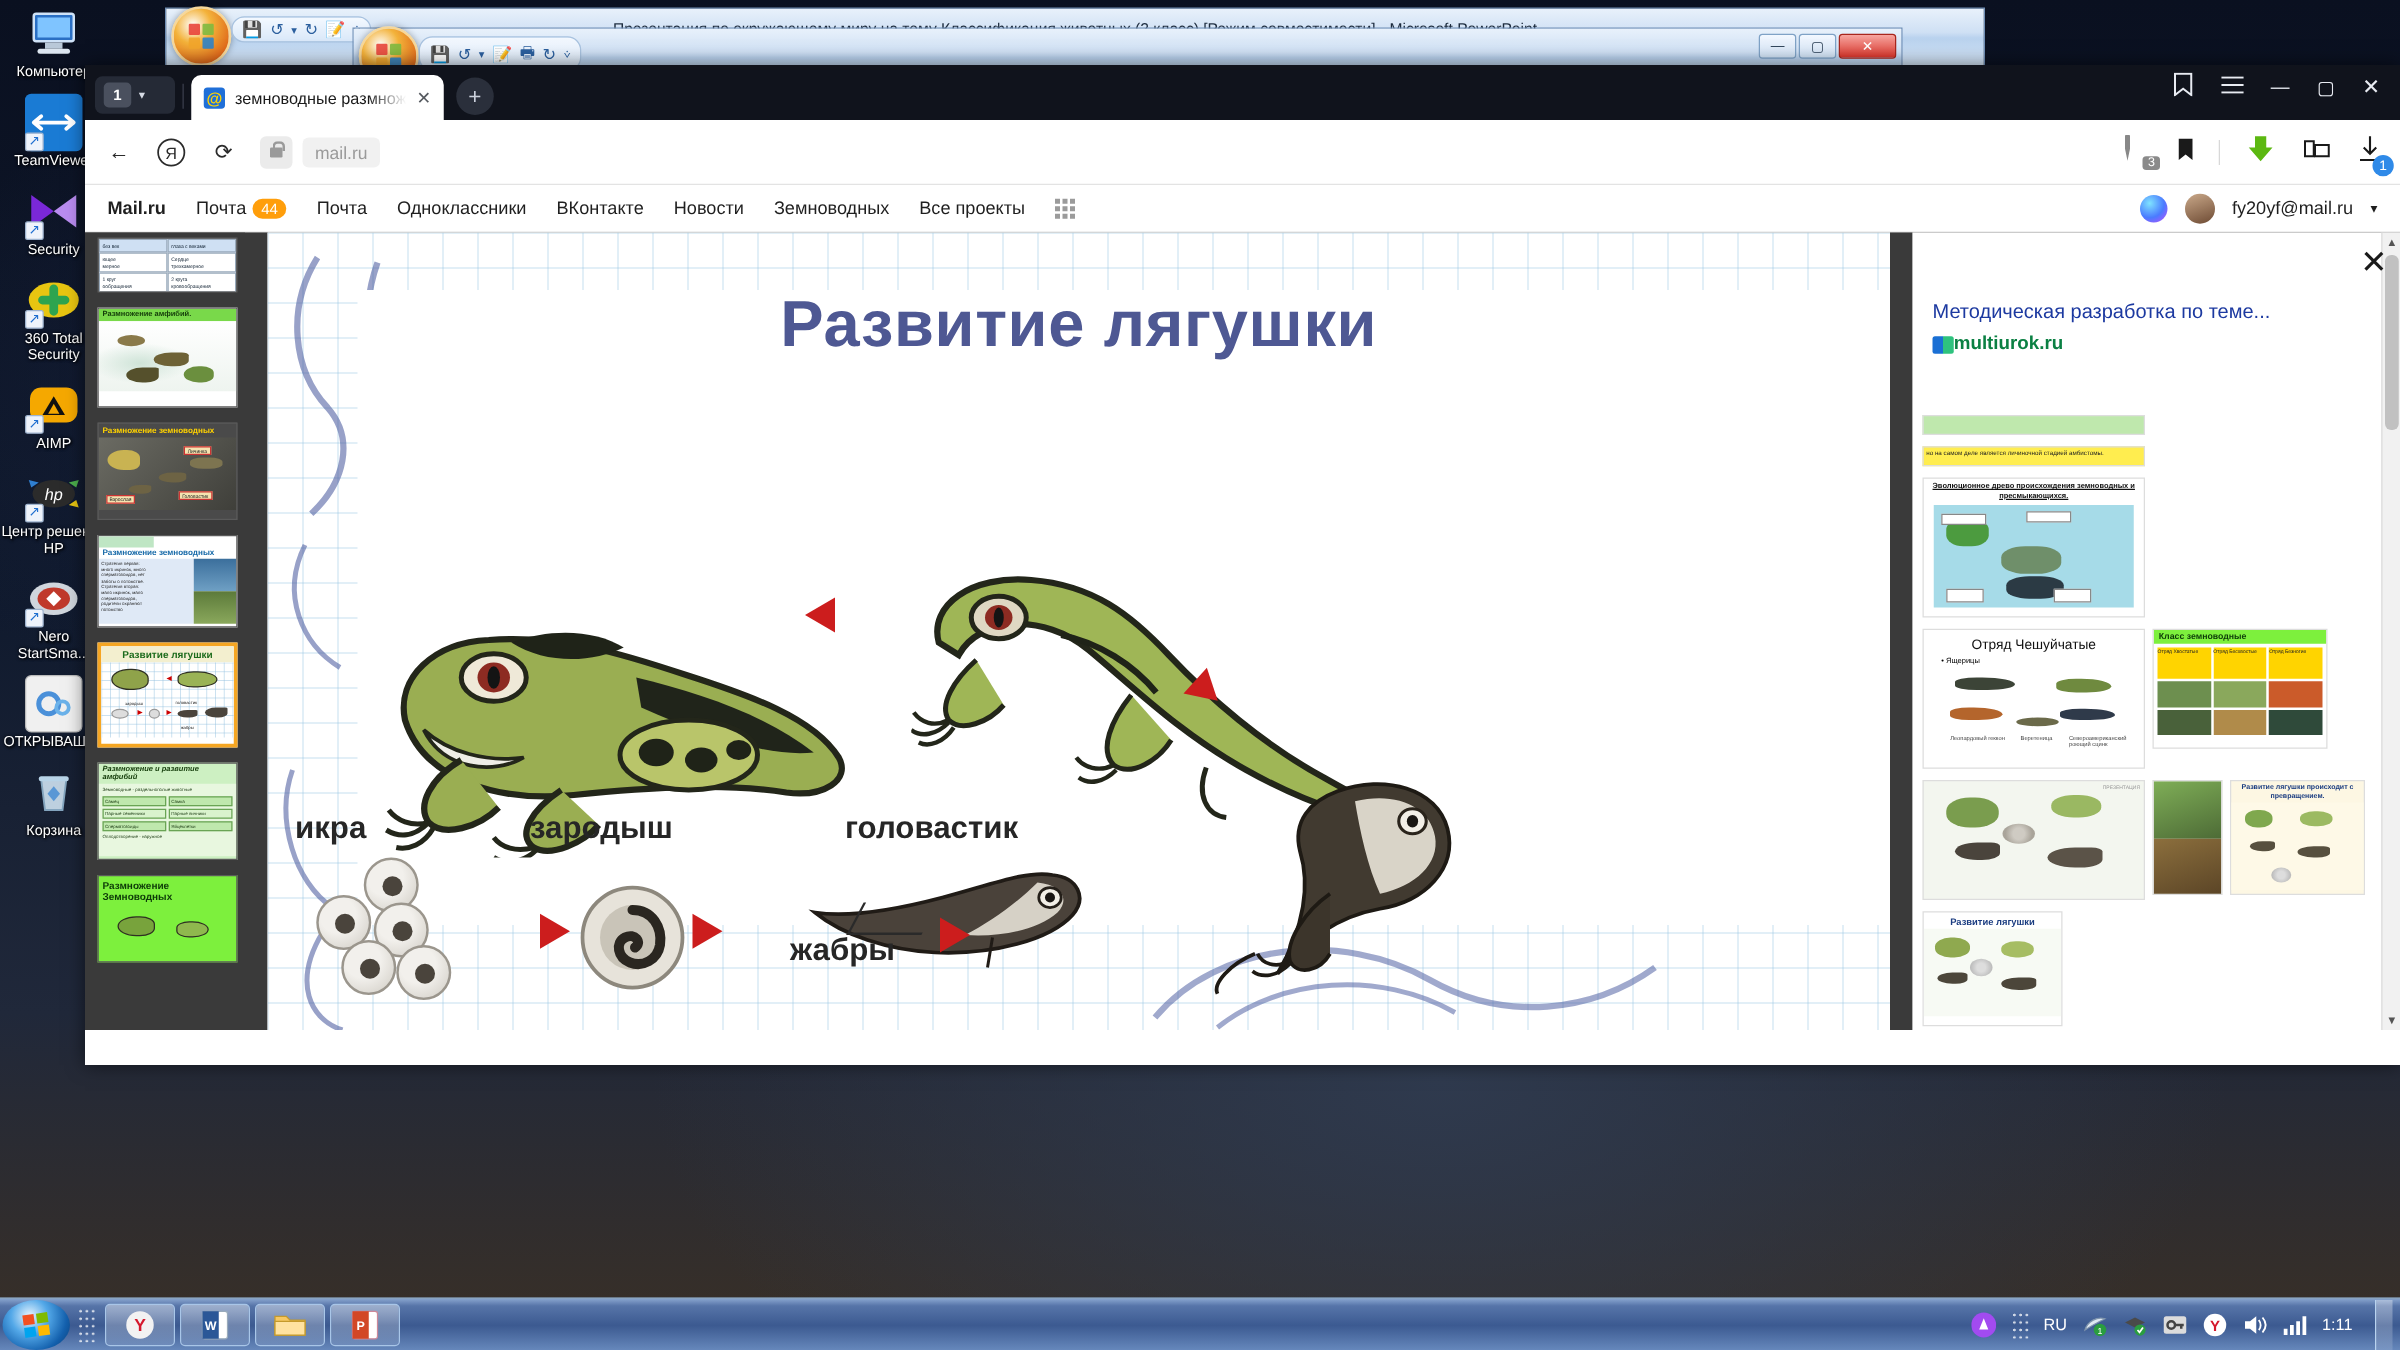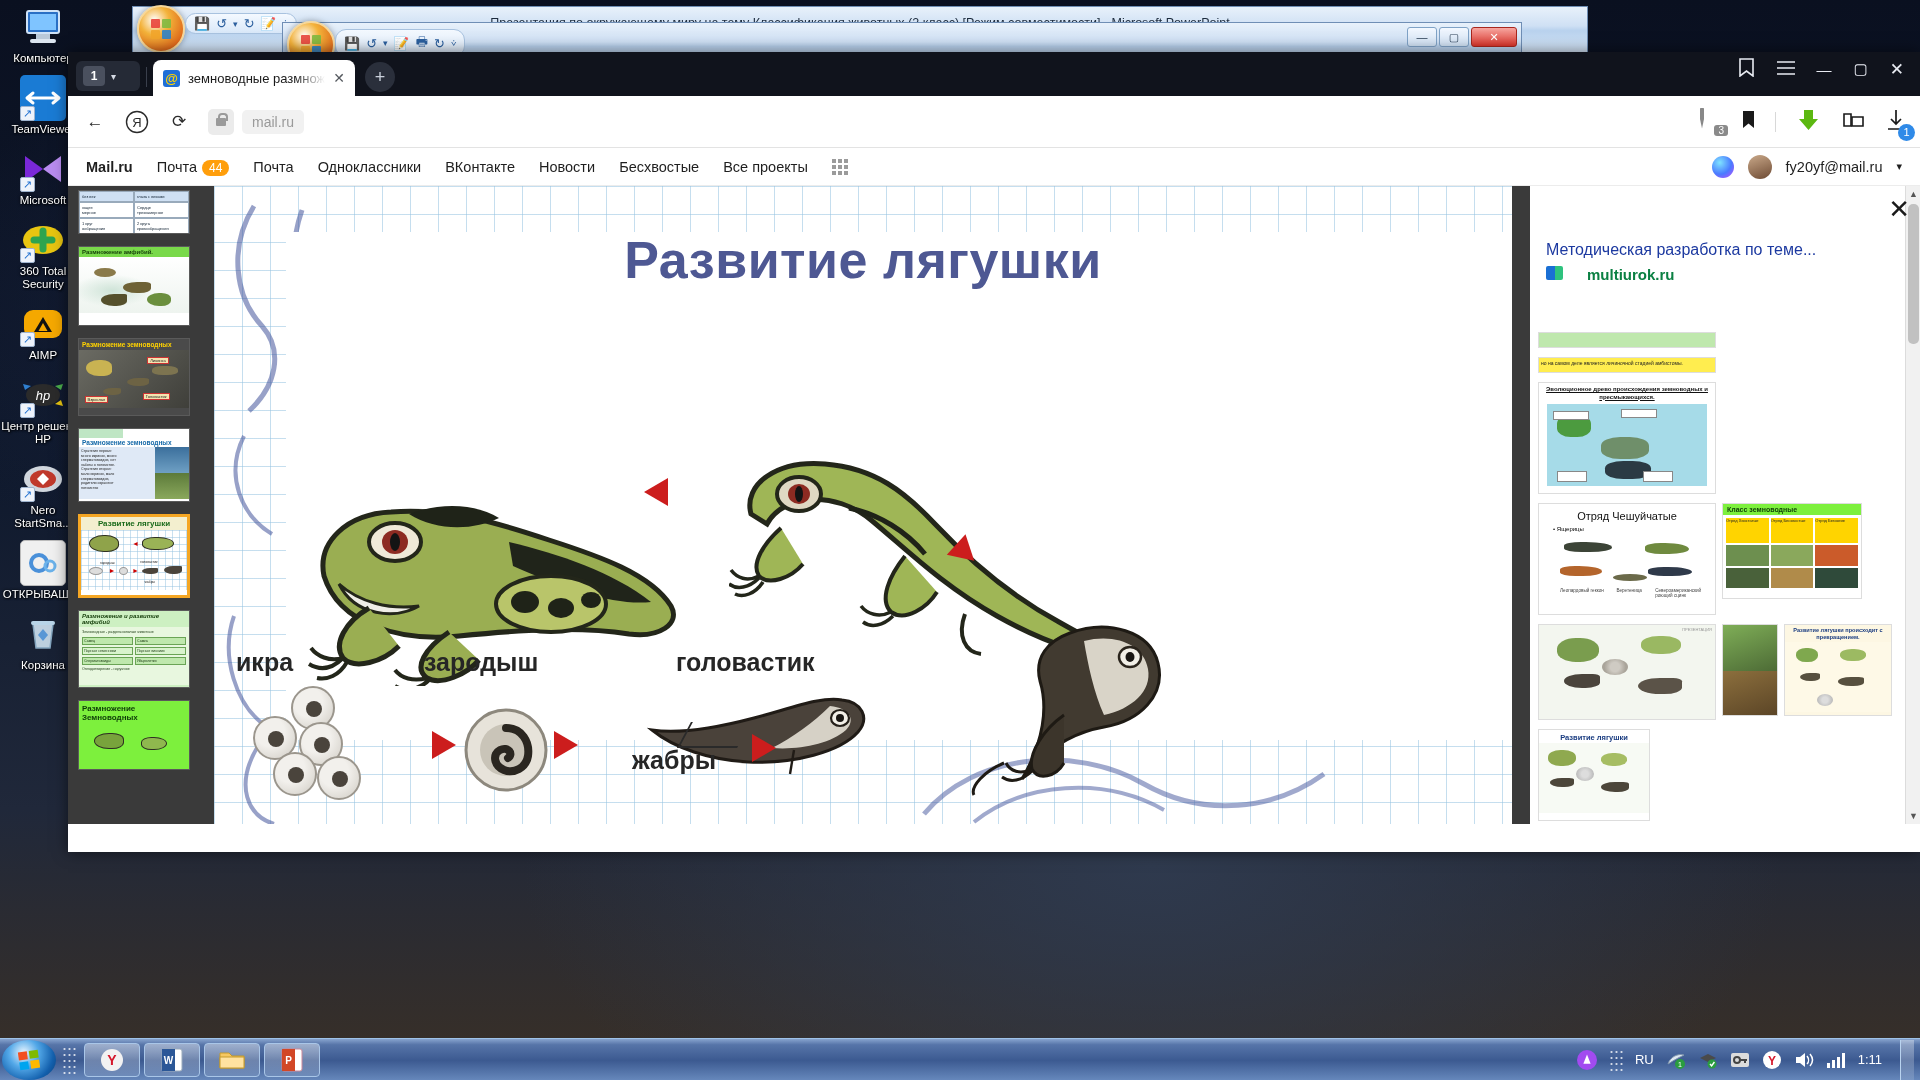--- a/index.html
+++ b/index.html
@@ -202,21 +202,21 @@
   .egg { position: absolute; width: 44px; height: 44px; border-radius: 50%;
          background: radial-gradient(circle at 38% 35%, #f2f0ec 40%, #cfcbc3 100%);
          border: 2px solid #9b968d; }
   .egg .n { position: absolute; left: 13px; top: 13px; width: 16px; height: 16px;
             border-radius: 50%; background: #4a443c; }
 
   
   #rightpanel { width: 390px; background: #fff; position: relative; overflow: hidden; }
   #rp-head { padding: 14px 16px 10px 16px; }
   #rp-title { color: #1c39a0; font-size: 16px; line-height: 20px; margin-top: 40px; }
-  #rp-site { display: flex; align-items: flex-start; gap: 24px; margin-top: 6px;
+  #rp-site { display: flex; align-items: flex-end; gap: 0; margin-top: 6px;
              color: #0b8043; font-weight: bold; font-size: 15px; }
   .book-ic { width: 17px; height: 14px; background: linear-gradient(90deg,#1a6fd4 50%, #2ec27e 50%);
              border-radius: 2px; }
   #rp-actions { display: flex; border-top: 1px solid #e6e6e6; padding: 10px 0 12px;
                 margin: 6px 14px 0; }
   .rp-act { flex: 1; text-align: center; font-size: 13.5px; color: #222; }
   .rp-act .ic { height: 30px; display: flex; align-items: center; justify-content: center;
                 font-size: 21px; color: #111; }
   #rp-grid { display: flex; flex-wrap: wrap; gap: 6px; padding: 6px 8px 0 8px;
              position: absolute; top: 140px; left: 0; right: 14px; bottom: 0; overflow: hidden; }
@@ -289,21 +289,21 @@
     </div>
 
     <div class="desk-icon">
       <div class="glyph" style="background:transparent;">
         <svg width="44" height="34" viewBox="0 0 44 34">
           <path d="M4 4 L22 17 L4 30 Z" fill="#7a28d8"></path>
             <path d="M40 4 L22 17 L40 30 Z" fill="#b98cf0"></path>
         </svg>
         <span class="shortcut">↗</span>
       </div>
-      <div class="lbl">Microsoft</div>
+      <div class="lbl">Security</div>
     </div>
 
     <div class="desk-icon">
       <div class="glyph" style="background:transparent;">
         <svg width="44" height="34" viewBox="0 0 44 34">
           <ellipse cx="22" cy="17" rx="20" ry="14" fill="#e8c511"></ellipse>
           <path d="M22 8v18M13 17h18" stroke="#2ea44f" stroke-width="7" stroke-linecap="round"></path>
         </svg>
         <span class="shortcut">↗</span>
       </div>
@@ -507,21 +507,21 @@
 
     <div id="mailru-bar">
       <span class="brand">Mail.ru</span>
       <span>
         <span>Почта</span><span class="badge-98">44</span>
       </span>
       <span>Почта</span>
       <span>Одноклассники</span>
       <span>ВКонтакте</span>
       <span>Новости</span>
-      <span>Бесхвостые</span>
+      <span>Земноводных</span>
       <span>Все проекты</span>
       <span class="grid-ic">
           <i></i>
           <i></i>
           <i></i>
           <i></i>
           <i></i>
           <i></i>
           <i></i>
           <i></i>

